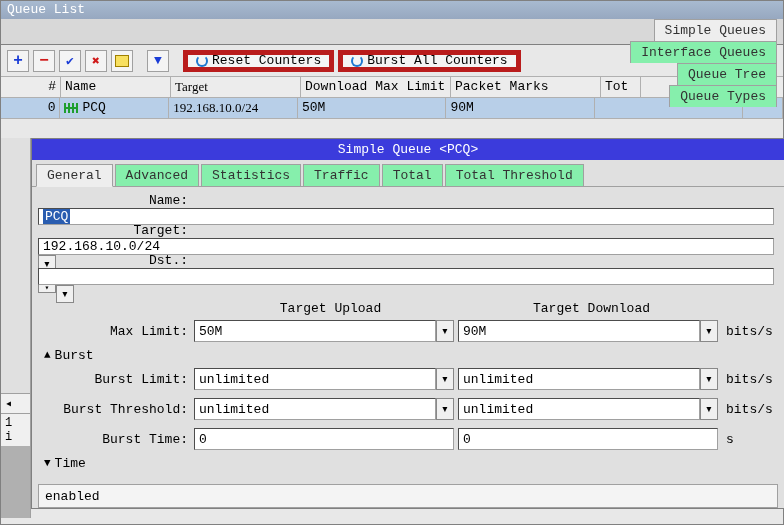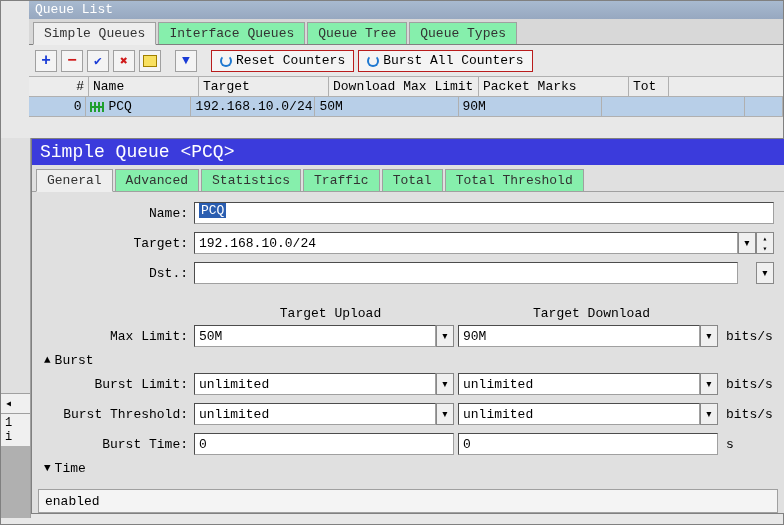--- a/index.html
+++ b/index.html
@@ -10,37 +10,37 @@
     background: #c0c0c0;
     overflow: hidden;
     width: 784px;
     height: 525px;
     position: relative;
   }
   .window {
     border: 1px solid #808080;
     background: #e8e8e8;
     position: relative;
-    padding-left: 28px;
   }
   .titlebar {
     background: linear-gradient(#a8bad0,#97a8c0);
     color: #fff;
     font-size: 13px;
     padding: 2px 6px;
     height: 18px;
     line-height: 14px;
   }
   .main-tabs {
     display: flex;
     background: #d8d8d8;
     border-bottom: 1px solid #808080;
     padding: 0 4px;
     height: 26px;
     align-items: flex-end;
+    flex-direction: column;
   }
   .tab {
     padding: 3px 10px;
     border: 1px solid #a0a0a0;
     border-bottom: none;
     background: #86efac;
     margin-right: 2px;
     cursor: pointer;
     color: #333;
     position: relative;
@@ -64,21 +64,21 @@
     height: 22px;
     border: 1px solid #a0a0a0;
     background: #f4f4f4;
     display: inline-flex;
     align-items: center;
     justify-content: center;
     cursor: pointer;
   }
   .textbtn {
     height: 22px;
-    border: 1px solid #b91c1c;
+    border: 5px solid #b91c1c;
     background: #f4f4f4;
     display: inline-flex;
     align-items: center;
     padding: 0 8px;
     cursor: pointer;
     gap: 4px;
   }
   .reset-icon {
     width: 12px; height: 12px; border-radius: 50%;
     border: 2px solid #1e78d0;
@@ -99,21 +99,21 @@
   .gcell {
     border-right: 1px solid #b0b0b0;
     padding: 2px 4px;
     overflow: hidden;
     white-space: nowrap;
   }
   .ghead .gcell { color: #000; }
   .grow.sel { background: #b8cfe8; }
   .c-num { width: 60px; text-align: right; }
   .c-name { width: 110px; }
-  .c-target { width: 130px; }
+  .c-target { width: 130px; font-family: Liberation Serif, serif; }
   .c-ul { width: 150px; }
   .c-dl { width: 150px; }
   .c-pm { width: 150px; }
   .c-tot { width: 40px; }
   .gicon {
     display:inline-block; width:14px; height:10px; position:relative;
     margin-right:4px; vertical-align:middle;
   }
   .gicon::before{ content:""; position:absolute; left:0; top:4px; width:14px; height:2px; background:#1e9e2e;}
   .gicon::after{ content:""; position:absolute; left:0; top:0; width:2px; height:10px; background:#1e9e2e; box-shadow:4px 0 #1e9e2e,8px 0 #1e9e2e,12px 0 #1e9e2e;}
@@ -123,36 +123,37 @@
     left: 30px;
     top: 137px;
     width: 754px;
     border: 1px solid #808080;
     background: #e0e0e0;
   }
   .sub-title {
     background: #3b3bdc;
     color: #fff;
     padding: 3px 8px;
-    font-size: 18px;
+    font-size: 13px;
+    text-align: center;
   }
   .sub-tabs {
     display: flex;
     padding: 4px 4px 0 4px;
     border-bottom: 1px solid #a0a0a0;
   }
   .sub-tabs .tab { font-size: 13px; }
   .form-area {
     padding: 6px 10px 6px 6px;
     background: #e0e0e0;
   }
   .frow {
     display: flex;
-    align-items: center;
     height: 30px;
+    flex-direction: column;
   }
   .flabel {
     width: 156px;
     text-align: right;
     padding-right: 6px;
     color: #000;
   }
   .finput {
     flex: 1;
     height: 22px;

